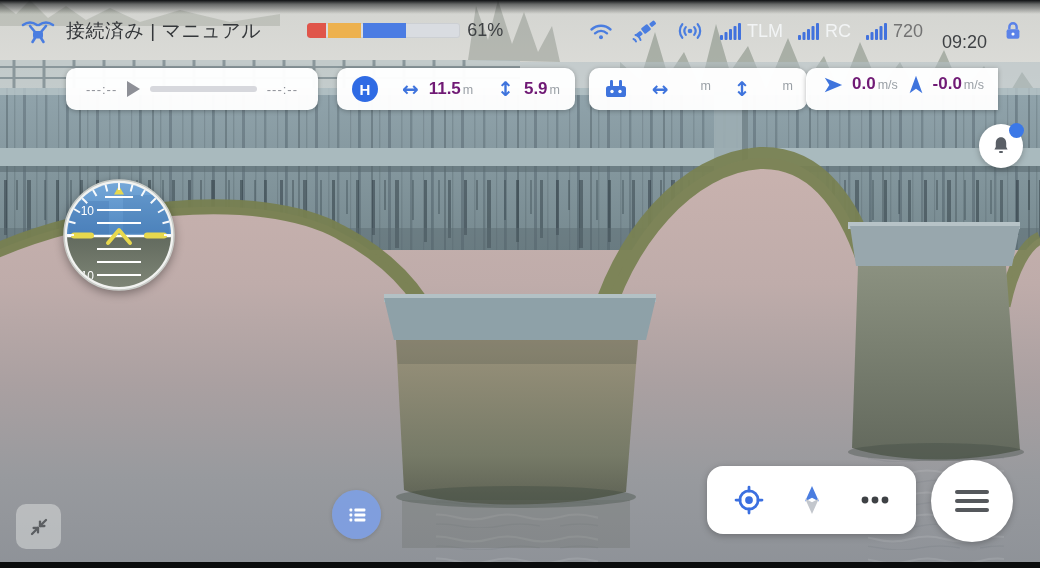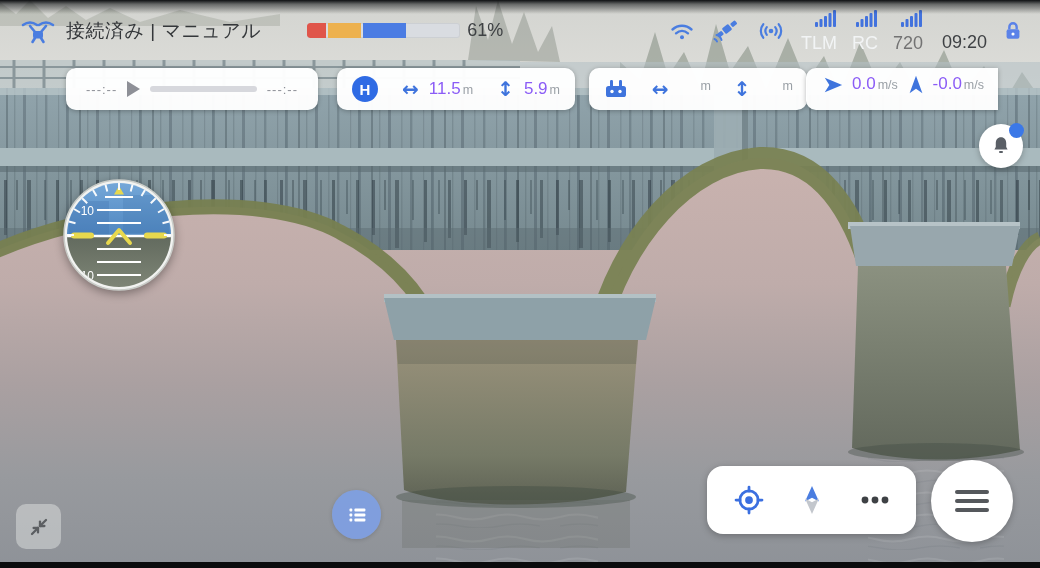--- a/index.html
+++ b/index.html
@@ -18,39 +18,39 @@
   .status-text{font-size:19px;font-weight:normal;color:#34373a;margin-left:10px;letter-spacing:.5px;white-space:nowrap;}
   .battery{display:flex;align-items:center;margin-left:46px;}
   .battery-track{width:153px;height:15px;border-radius:3px;background:#d9dce1;overflow:hidden;display:flex;gap:2px;
                  box-shadow:inset 0 0 0 1px rgba(0,0,0,.06);}
   .seg{height:100%;}
   .seg-red{width:19px;background:#e0554a;border-radius:3px 0 0 3px;}
   .seg-orange{width:33px;background:#edb14e;}
   .seg-blue{width:43px;background:#4b7ce3;}
   .battery-pct{font-size:18px;color:#3e4144;margin-left:7px;}
   .top-right{margin-left:auto;display:flex;align-items:center;gap:15px;}
-  .sigpair{display:flex;align-items:flex-end;gap:5px;flex-direction:column;}
+  .sigpair{display:flex;align-items:flex-end;gap:5px;}
   .lbl-light{font-size:18px;color:#f2f4f5;line-height:20px;}
   .lbl-dark{font-size:18px;color:#737373;line-height:20px;}
   .clock{font-size:18px;color:#3e4144;margin-left:4px;margin-top:24px;}
   .ticon{display:block;}
   
   .pill{position:absolute;top:68px;height:42px;background:rgba(255,255,255,.97);border-radius:10px;
         box-shadow:0 1px 5px rgba(0,0,0,.28);display:flex;align-items:center;color:#3a3d42;}
   .pill-playback{left:66px;width:252px;padding:0 20px;gap:10px;}
   .ptime{font-size:13px;color:#8d9097;letter-spacing:1px;white-space:nowrap;}
   .play-tri{width:0;height:0;border-top:8px solid transparent;border-bottom:8px solid transparent;
             border-left:13px solid #8e9097;}
   .ptrack{flex:1;height:6px;border-radius:3px;background:#d7d8dd;}
   .pill-home{left:337px;width:238px;padding:0 15px;justify-content:space-between;}
   .pill-rc{left:589px;width:218px;padding:0 14px;justify-content:space-between;}
   .pill-speed{left:806px;width:192px;padding:0 14px 8px 16px;border-radius:10px 0 0 10px;justify-content:space-between;}
   .metric{display:flex;align-items:baseline;}
   .arrow{font-family:"DejaVu Sans",sans-serif;color:#3f74dd;font-weight:bold;font-size:20px;line-height:1;align-self:center;}
-  .val{font-size:17px;color:#8b5cf6;min-width:10px;text-align:right;}
+  .val{font-size:17px;color:#701a75;min-width:10px;text-align:right;font-weight:bold;}
   .val-empty{min-width:30px;display:inline-block;}
   .unit{font-size:12.5px;color:#9aa0a6;margin-left:2px;}
   .h-badge{width:26px;height:26px;border-radius:50%;background:#2f6be4;color:#fff;display:flex;align-items:center;
            justify-content:center;font-size:15px;font-weight:bold;}
   
   .adi{position:absolute;left:61px;top:177px;width:116px;height:116px;filter:drop-shadow(0 3px 5px rgba(0,0,0,.35));}
   
   .circle-btn{position:absolute;background:#fff;border-radius:50%;display:flex;align-items:center;justify-content:center;
               box-shadow:0 2px 6px rgba(0,0,0,.25);}
   .bell-btn{left:979px;top:124px;width:44px;height:44px;}

